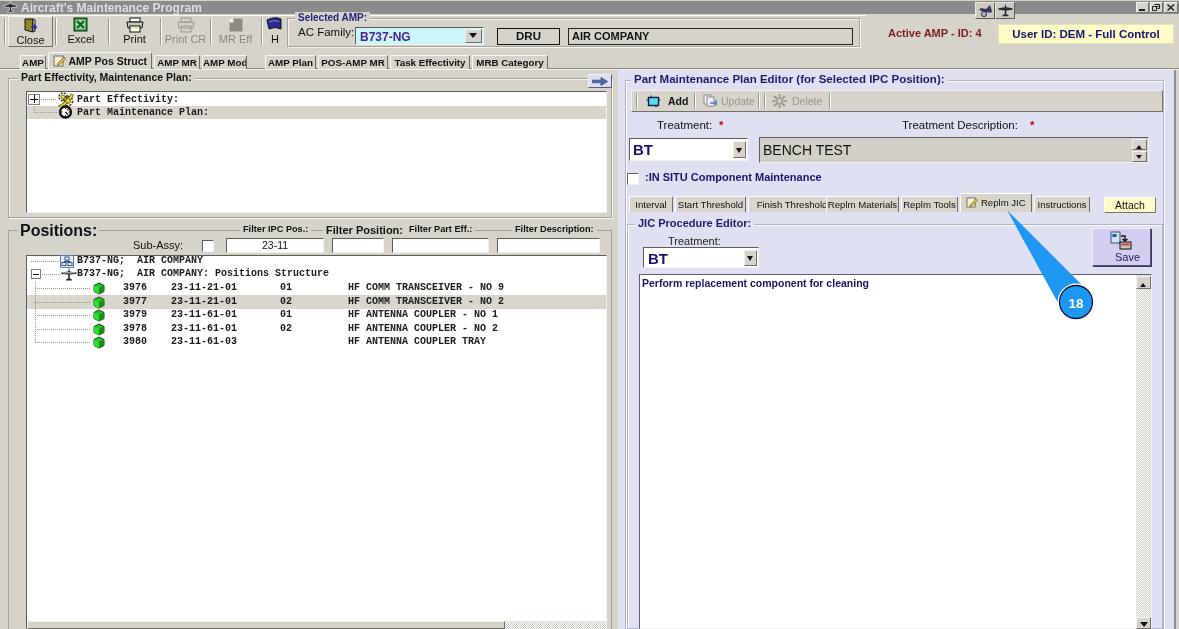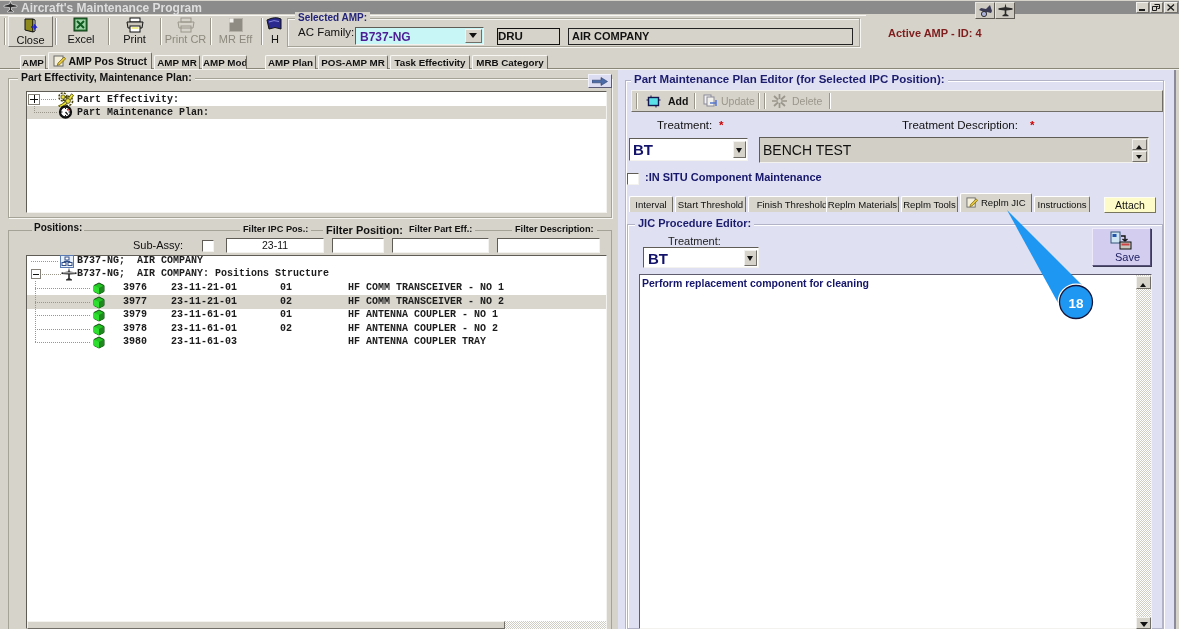--- a/index.html
+++ b/index.html
@@ -110,24 +110,25 @@
   H
 </div>
 
 <div class="abs groove" style="left:287px;top:18px;width:573px;height:29px;"></div>
 <div class="abs" style="left:295px;top:12px;background:#d6d3ca;padding:0 3px;font-size:10px;font-weight:bold;color:#23237a;">Selected AMP:</div>
 <div class="abs" style="left:298px;top:26px;font-size:11.5px;color:#111;">AC Family:</div>
 <div class="abs sunken2" style="left:355px;top:27px;width:129px;height:18px;background:#c8f6f6;"></div>
 <div class="abs" style="left:360px;top:30px;font-size:12px;font-weight:bold;color:#4c1d95;">B737-NG</div>
 <div class="abs raised" style="left:465px;top:29px;width:17px;height:14px;background:#d6d3ca;"></div>
 <div class="abs" style="left:469px;top:33px;width:0;height:0;border:4px solid transparent;border-top:5px solid #111;"></div>
-<div class="abs" style="left:497px;top:28px;width:63px;height:17px;background:#d6d3ca;border:1px solid #111;text-align:left;font-size:11.5px;font-weight:bold;color:#111;line-height:15px;">DRU</div>
+<div class="abs" style="left:497px;top:28px;width:63px;height:17px;background:#d6d3ca;border:1px solid #111;text-align:center;font-size:11.5px;font-weight:bold;color:#111;line-height:15px;">DRU</div>
 <div class="abs" style="left:568px;top:28px;width:285px;height:17px;background:#d6d3ca;border:1px solid #222;font-size:11px;font-weight:bold;color:#111;line-height:15px;padding-left:3px;">AIR COMPANY</div>
 
 <div class="abs" style="left:888px;top:27px;width:120px;font-size:11px;font-weight:bold;color:#7e1d1d;">Active AMP - ID: 4</div>
+<div class="abs" style="left:998px;top:24px;width:176px;height:20px;background:#fdfcc8;border:1px solid #e6e4b2;text-align:center;font-size:11.5px;font-weight:bold;color:#16166b;line-height:18px;">User ID: DEM - Full Control</div>
 
 <div class="abs" style="left:0;top:68px;width:1179px;height:2px;background:#f4f2ee;border-top:1px solid #8a8678;"></div>
 
 <div class="tab1" style="left:20px;width:26px;">AMP</div>
 <div class="tab1" style="left:48px;width:104px;top:52px;height:17px;line-height:16px;background:#d8d5cc;font-size:10.5px;">
   <svg style="vertical-align:-2px" width="13" height="12" viewBox="0 0 13 12">
         <rect x="1" y="1" width="9" height="10" fill="#f4efda" stroke="#6b6b6b"></rect>
         <path d="M11 2 L5 8 L4.2 10.5 L6.8 9.6 L12.6 3.8 Z" fill="#e5c53a" stroke="#6b5a10" stroke-width="0.7"></path>
       </svg>
   AMP Pos Struct</div>
@@ -166,21 +167,21 @@
 <svg class="abs" style="left:58px;top:105px" width="15" height="14" viewBox="0 0 15 14">
   <circle cx="7.5" cy="7" r="5.5" fill="#fff" stroke="#111" stroke-width="2.3"></circle>
   <path d="M7.5 2.5 L7.5 4 M7.5 10 L7.5 11.5 M3 7 L4.5 7 M10.5 7 L12 7" stroke="#111" stroke-width="1"></path>
   <path d="M9.2 4.2 L10.6 5.4" stroke="#cc2222" stroke-width="1.7"></path>
   <path d="M7.5 7 L9.8 9.6" stroke="#111" stroke-width="1.4"></path>
 </svg>
 <div class="cell mono" style="left:77px;top:93.5px;">Part Effectivity:</div>
 <div class="cell mono" style="left:77px;top:106.5px;">Part Maintenance Plan:</div>
 
 <div class="abs groove" style="left:8px;top:230px;width:604px;height:402px;box-shadow:none;border-bottom:none;"></div>
-<div class="abs" style="left:32px;top:222px;background:#d6d3ca;padding:0 2px;font-size:10px;font-weight:bold;color:#111;">Positions:</div>
+<div class="abs" style="left:18px;top:222px;background:#d6d3ca;padding:0 2px;font-size:16px;font-weight:bold;color:#111;">Positions:</div>
 <div class="abs" style="left:240px;top:224px;background:#d6d3ca;padding:0 3px;font-size:9.2px;font-weight:bold;color:#111;">Filter IPC Pos.:</div>
 <div class="abs" style="left:323px;top:224px;background:#d6d3ca;padding:0 3px;font-size:11px;font-weight:bold;color:#111;">Filter Position:</div>
 <div class="abs" style="left:406px;top:224px;background:#d6d3ca;padding:0 3px;font-size:9.2px;font-weight:bold;color:#111;">Filter Part Eff.:</div>
 <div class="abs" style="left:512px;top:224px;background:#d6d3ca;padding:0 3px;font-size:9.2px;font-weight:bold;color:#111;">Filter Description:</div>
 <div class="abs" style="left:133px;top:239px;font-size:11px;color:#111;">Sub-Assy:</div>
 <div class="abs sunken2" style="left:202px;top:240px;width:12px;height:12px;background:#fff;"></div>
 <div class="abs sunken2" style="left:226px;top:238px;width:98px;height:15px;background:#fff;font-size:10.5px;color:#111;text-align:center;line-height:13px;">23-11</div>
 <div class="abs sunken2" style="left:332px;top:238px;width:52px;height:15px;background:#fff;"></div>
 <div class="abs sunken2" style="left:392px;top:238px;width:97px;height:15px;background:#fff;"></div>
 <div class="abs sunken2" style="left:497px;top:238px;width:103px;height:15px;background:#fff;"></div>
@@ -234,21 +235,21 @@
       <path d="M1 3.5 L6 6 L6 12 L1 9.5 Z" fill="#2fdf2f"></path>
     </svg>
 <svg class="abs cube" style="left:93px;top:336px" width="12" height="13" viewBox="0 0 12 13">
       <path d="M1 3.5 L6 1 L11 3.5 L11 9.5 L6 12 L1 9.5 Z" fill="#23c423" stroke="#0c4a0c"></path>
       <path d="M6 6 L11 3.5 L11 9.5 L6 12 Z" fill="#1d8a1d"></path>
       <path d="M1 3.5 L6 6 L6 12 L1 9.5 Z" fill="#2fdf2f"></path>
     </svg>
 <div class="cell mono" style="left:123px;top:282px;">3976</div>
 <div class="cell mono" style="left:171px;top:282px;">23-11-21-01</div>
 <div class="cell mono" style="left:280px;top:282px;">01</div>
-<div class="cell mono" style="left:348px;top:282px;">HF COMM TRANSCEIVER - NO 1</div>
+<div class="cell mono" style="left:348px;top:282px;">HF COMM TRANSCEIVER - NO 9</div>
 <div class="cell mono" style="left:123px;top:295.5px;">3977</div>
 <div class="cell mono" style="left:171px;top:295.5px;">23-11-21-01</div>
 <div class="cell mono" style="left:280px;top:295.5px;">02</div>
 <div class="cell mono" style="left:348px;top:295.5px;">HF COMM TRANSCEIVER - NO 2</div>
 <div class="cell mono" style="left:123px;top:309px;">3979</div>
 <div class="cell mono" style="left:171px;top:309px;">23-11-61-01</div>
 <div class="cell mono" style="left:280px;top:309px;">01</div>
 <div class="cell mono" style="left:348px;top:309px;">HF ANTENNA COUPLER - NO 1</div>
 <div class="cell mono" style="left:123px;top:322.5px;">3978</div>
 <div class="cell mono" style="left:171px;top:322.5px;">23-11-61-01</div>

